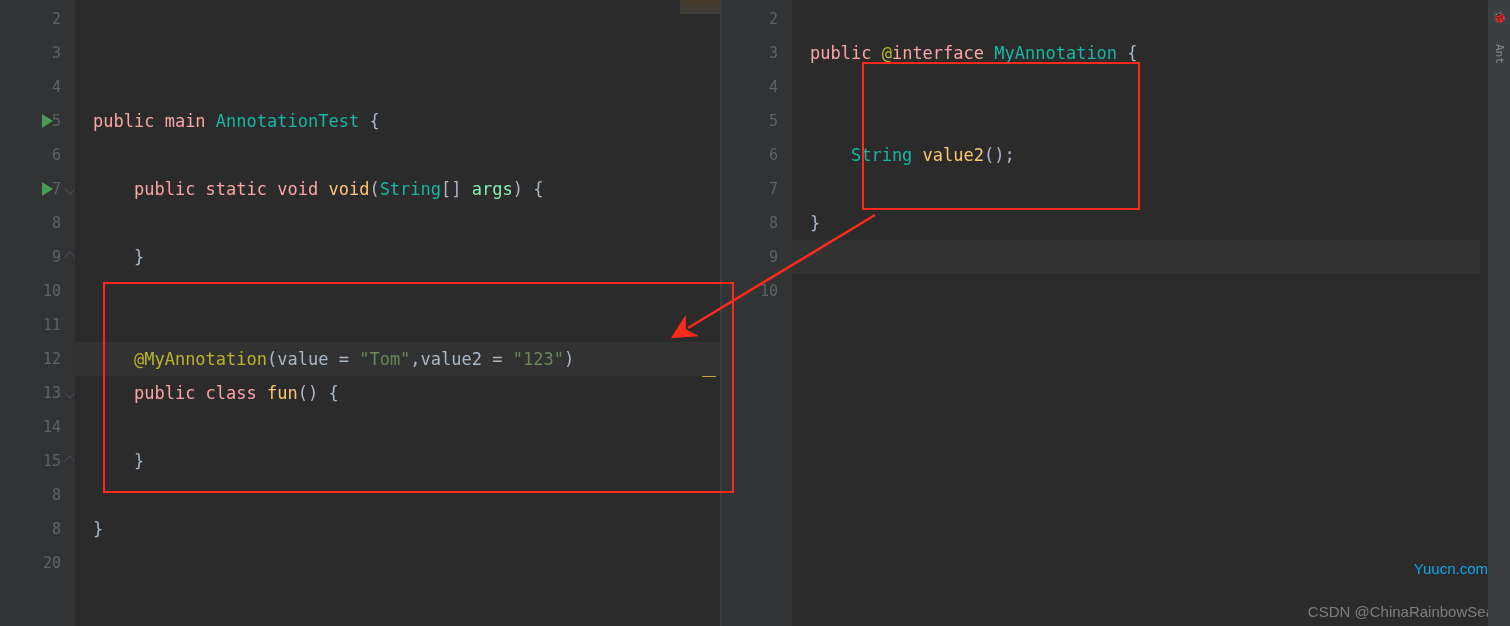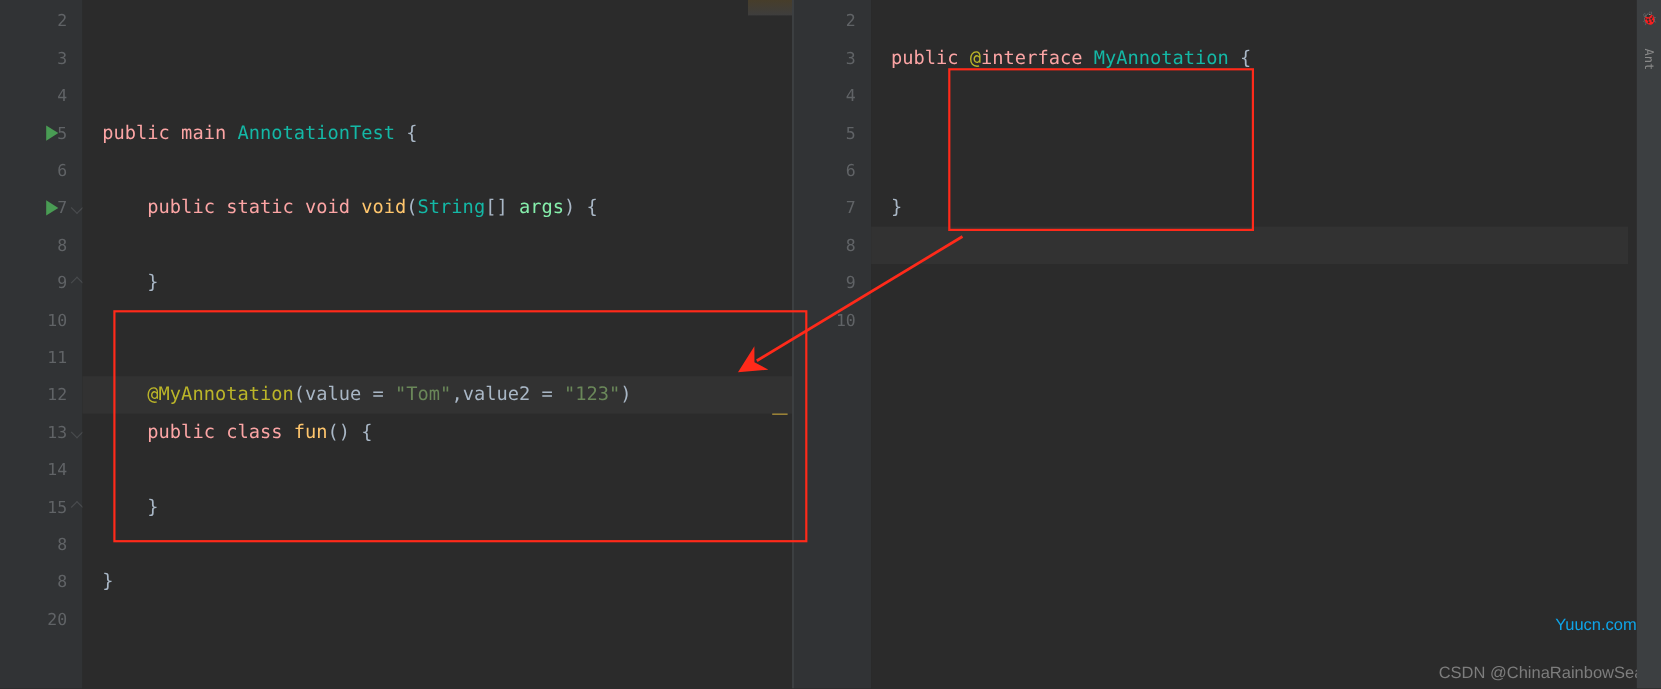--- a/index.html
+++ b/index.html
@@ -216,20 +216,21 @@
       <div class="gutter-row">7</div>
       <div class="gutter-row">8</div>
       <div class="gutter-row">9</div>
       <div class="gutter-row">10</div>
     </div>
   <div class="code-area" id="code-right">
       <div class="line"></div>
       <div class="line"><span class="kw">public </span><span class="ann">@</span><span class="kw">interface </span><span class="cls">MyAnnotation </span><span class="punct">{</span></div>
       <div class="line"></div>
       <div class="line"></div>
+      <div class="line"><span class="cls">    String </span><span class="method-decl">value2</span><span class="punct">();</span></div>
       <div class="line"></div>
       <div class="line"><span class="punct">}</span></div>
       <div class="line current"></div>
     </div>
 </div>
 
 <div class="right-rail">
   <div class="rail-icon">🐞</div>
   <div class="rail-label">Ant</div>
 </div>

